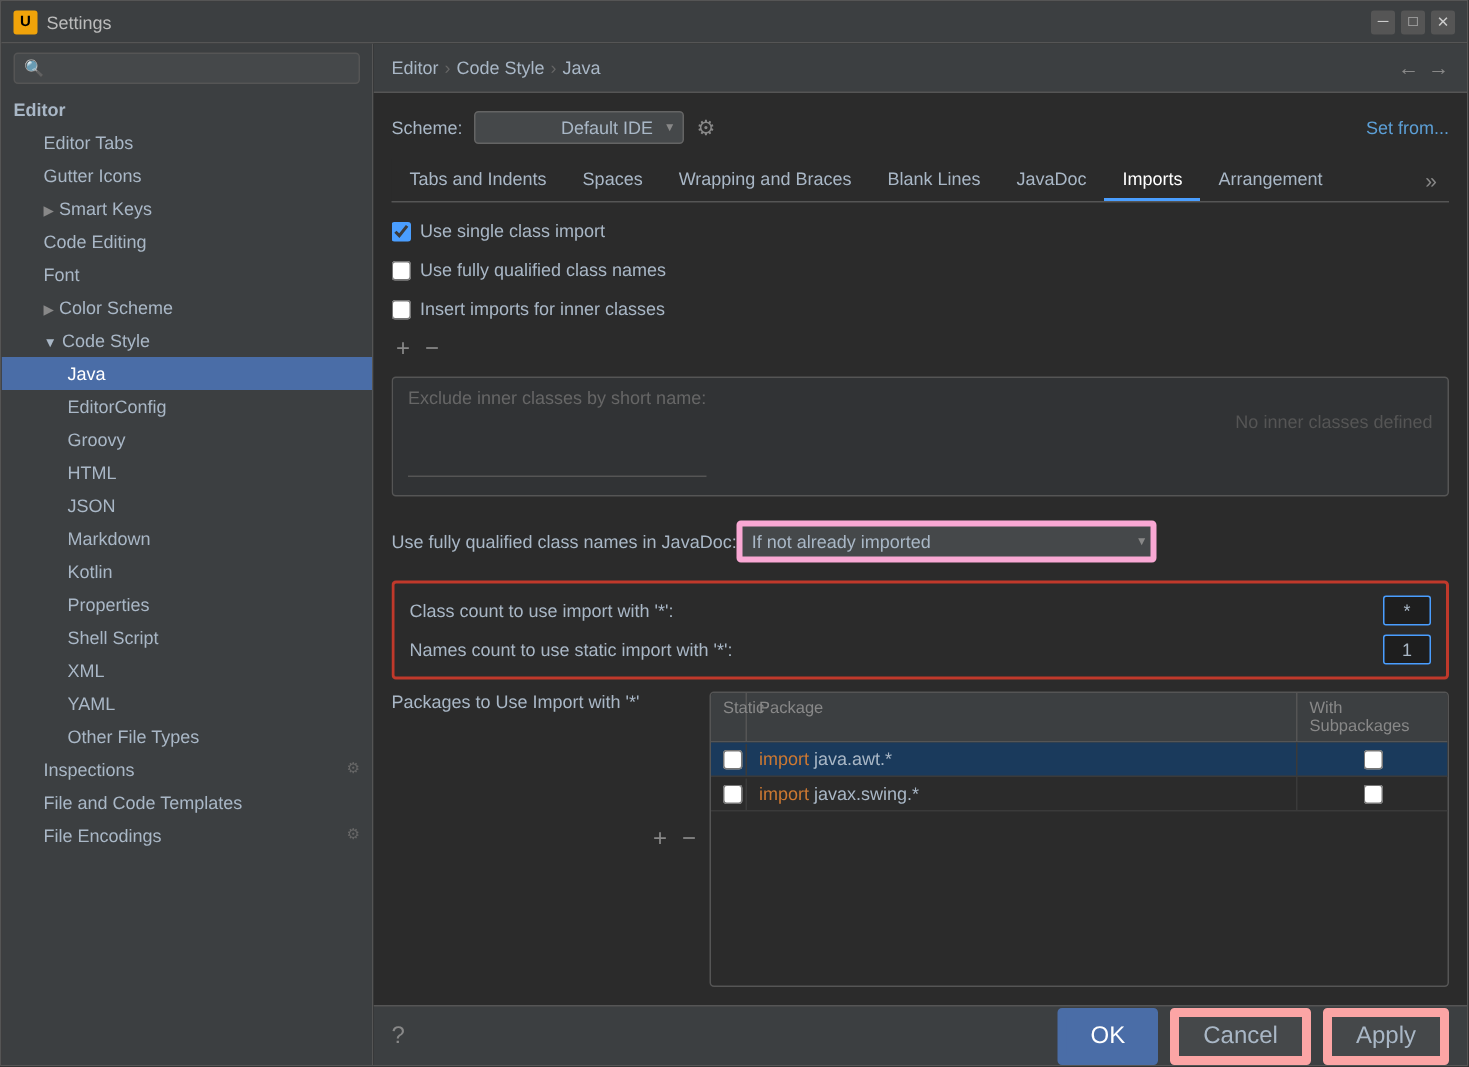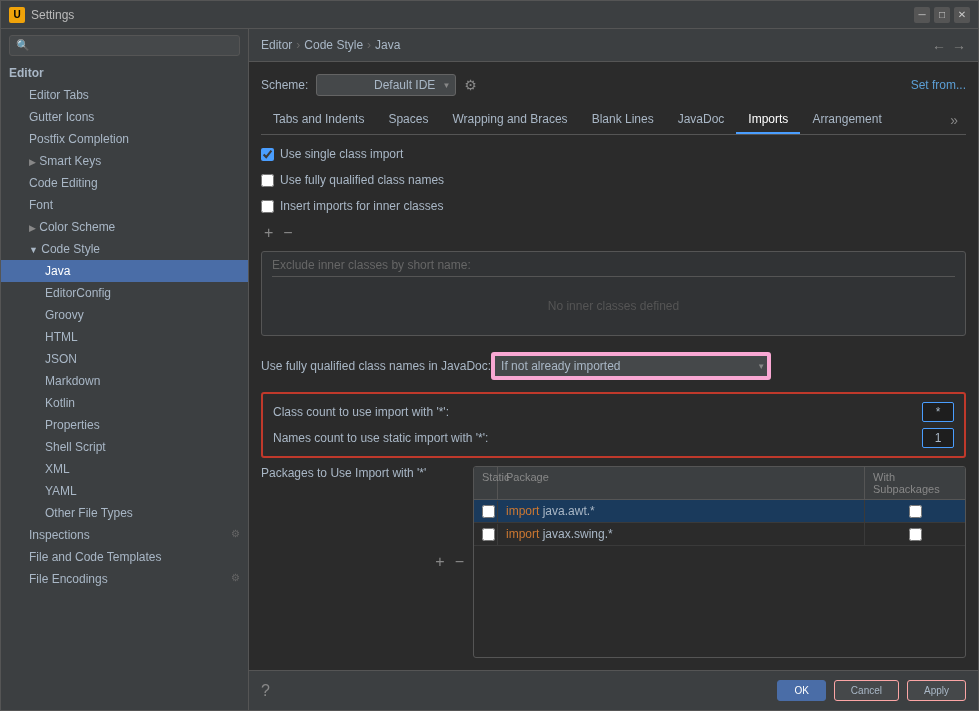--- a/index.html
+++ b/index.html
@@ -280,21 +280,20 @@
       line-height: 1;
       padding: 0 3px;
     }
     .exclude-box {
       background: #313335;
       border: 1px solid #555;
       border-radius: 3px;
       padding: 6px 10px;
       min-height: 80px;
       display: flex;
-      flex-direction: column;
       justify-content: space-between;
     }
     .exclude-placeholder {
       color: #555;
       font-size: 12px;
       text-align: center;
       padding: 16px 0;
     }
     .qualified-row {
       display: flex;
@@ -434,24 +433,24 @@
     }
     .footer-left { color: #888; font-size: 16px; cursor: pointer; }
     .footer-right {
       display: flex;
       gap: 8px;
       align-items: center;
     }
     .footer-btn {
       padding: 4px 16px;
       border-radius: 3px;
-      border: 1px solid #fca5a5;
+      border: 6px solid #fca5a5;
       background: #45484a;
       color: #a9b7c6;
-      font-size: 10px;
+      font-size: 16px;
       cursor: pointer;
     }
     .footer-btn.primary {
       background: #4a6da7;
       border-color: #4a6da7;
       color: #fff;
     }
   </style>
 </head>
 <body>
@@ -472,21 +471,20 @@
 
     <div class="sidebar">
       <div class="search-box">
         <span>🔍</span>
         <input type="text" style="">
       </div>
       <div id="sidebar-items">
           <div class="sidebar-item section"><span>Editor</span></div>
           <div class="sidebar-item sub"><span>Editor Tabs</span></div>
           <div class="sidebar-item sub"><span>Gutter Icons</span></div>
-          <div class="sidebar-item sub"><span>Postfix Completion</span></div>
           <div class="sidebar-item sub"><span class="arrow ">▶</span> <span>Smart Keys</span></div>
           <div class="sidebar-item sub"><span>Code Editing</span></div>
           <div class="sidebar-item sub"><span>Font</span></div>
           <div class="sidebar-item sub"><span class="arrow ">▶</span> <span>Color Scheme</span></div>
           <div class="sidebar-item sub"><span class="arrow open">▼</span> <span>Code Style</span></div>
           <div class="sidebar-item subsub active"><span>Java</span></div>
           <div class="sidebar-item subsub"><span>EditorConfig</span></div>
           <div class="sidebar-item subsub"><span>Groovy</span></div>
           <div class="sidebar-item subsub"><span>HTML</span></div>
           <div class="sidebar-item subsub"><span>JSON</span></div>

